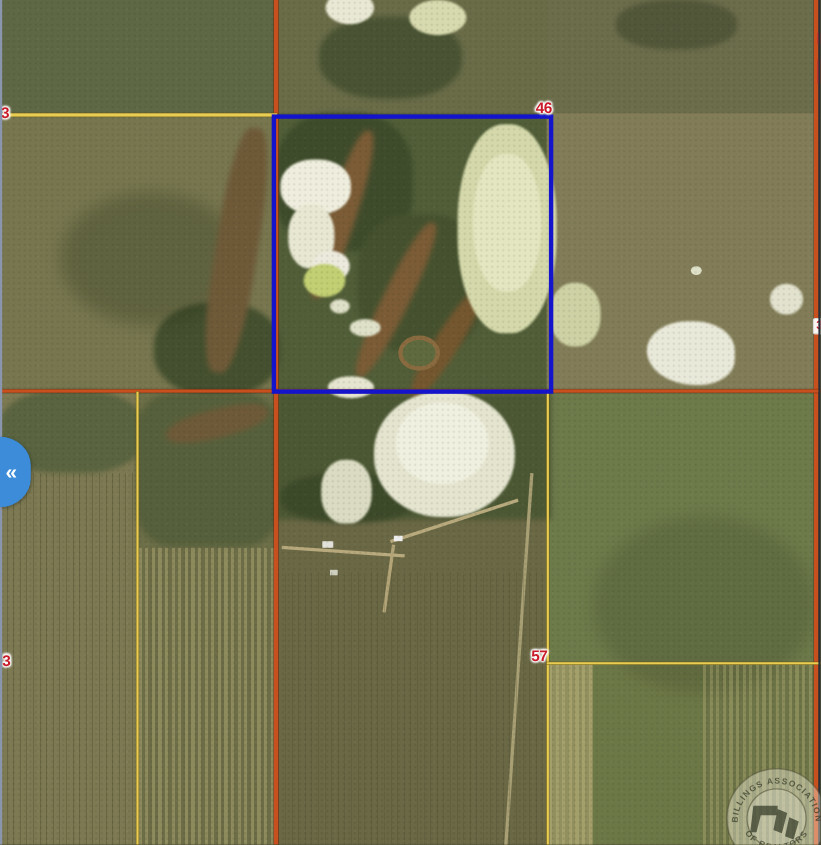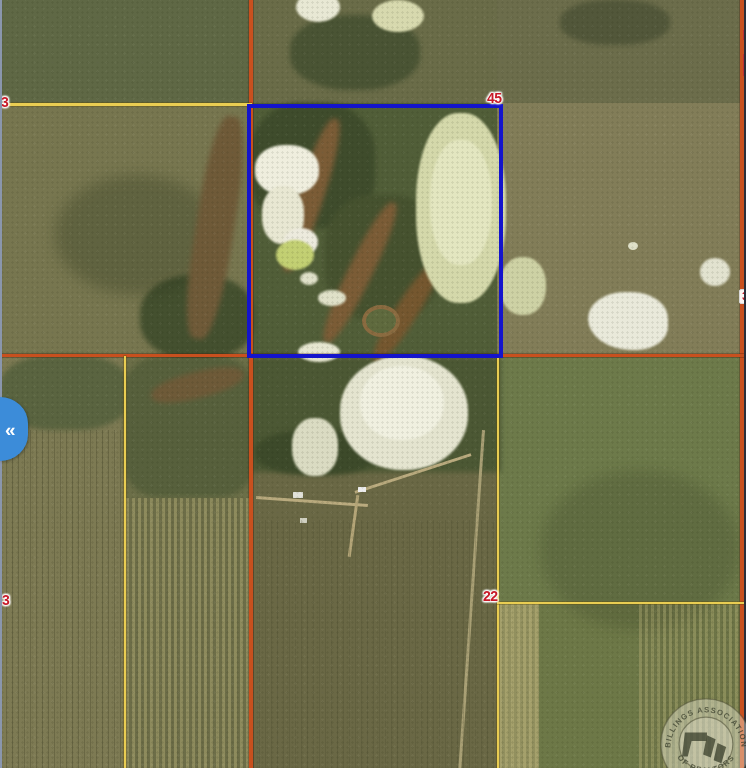--- a/index.html
+++ b/index.html
@@ -131,24 +131,24 @@
   <div class="line orange" style="left:740px;top:0;width:3.5px;height:768px;"></div>
   <div class="line orange" style="left:0;top:353.5px;width:746px;height:3.5px;"></div>
   <div class="line yellow" style="left:0;top:102.5px;width:252px;height:3px;"></div>
   <div class="line yellow" style="left:123.5px;top:356px;width:2.5px;height:412px;"></div>
   <div class="line yellow" style="left:496.5px;top:356px;width:2.5px;height:412px;"></div>
   <div class="line yellow" style="left:497px;top:601.5px;width:249px;height:2.5px;"></div>
 
   <div id="parcel"></div>
 
   <div class="seclabel" style="left:1px;top:95px;">3</div>
-  <div class="seclabel" style="left:487px;top:91px;">45</div>
+  <div class="seclabel" style="left:487px;top:91px;">46</div>
   <div class="sectag" style="left:739px;top:289px;">3</div>
   <div class="seclabel" style="left:2px;top:593px;">3</div>
-  <div class="seclabel" style="left:483px;top:589px;">22</div>
+  <div class="seclabel" style="left:483px;top:589px;">57</div>
 
   <div class="blob" style="left:743px;top:30px;width:3px;height:10px;background:#c03030;"></div>
   <div class="blob" style="left:743px;top:54px;width:3px;height:22px;background:#c03030;"></div>
 
   <div class="edgeL"></div>
   <div class="edgeR"></div>
 
   <div id="toggle">
     <span class="chev">«</span>
   </div>

